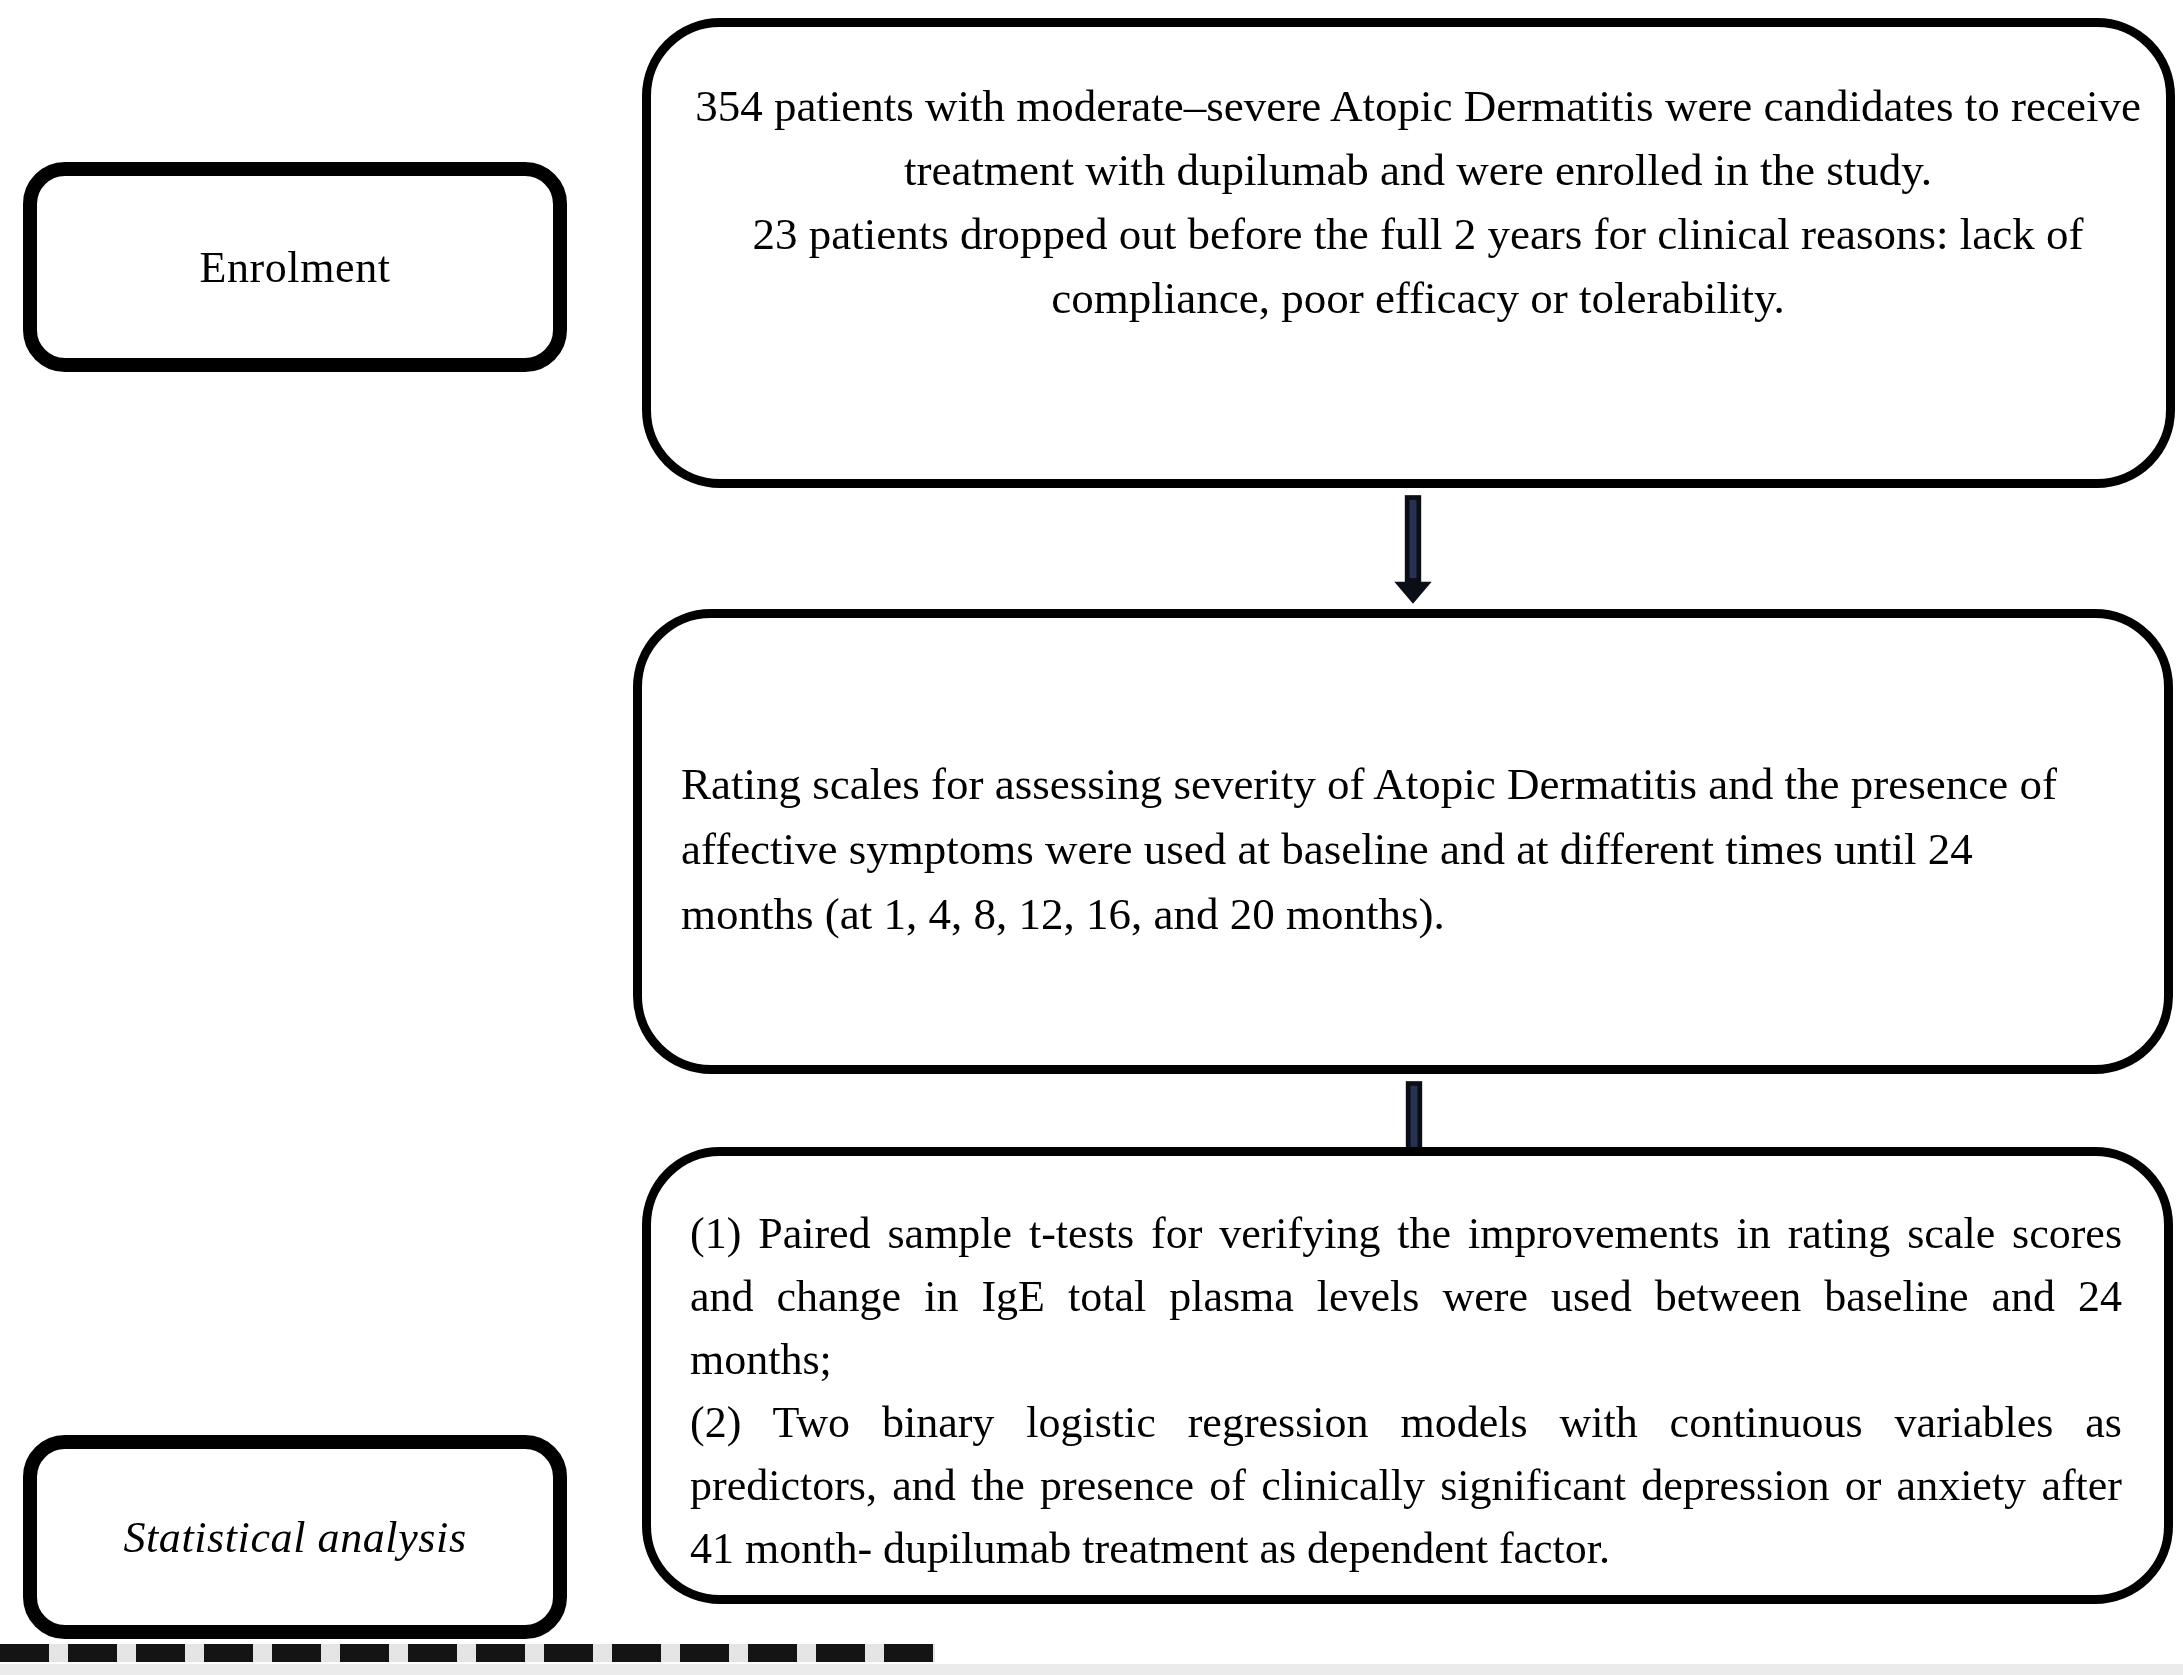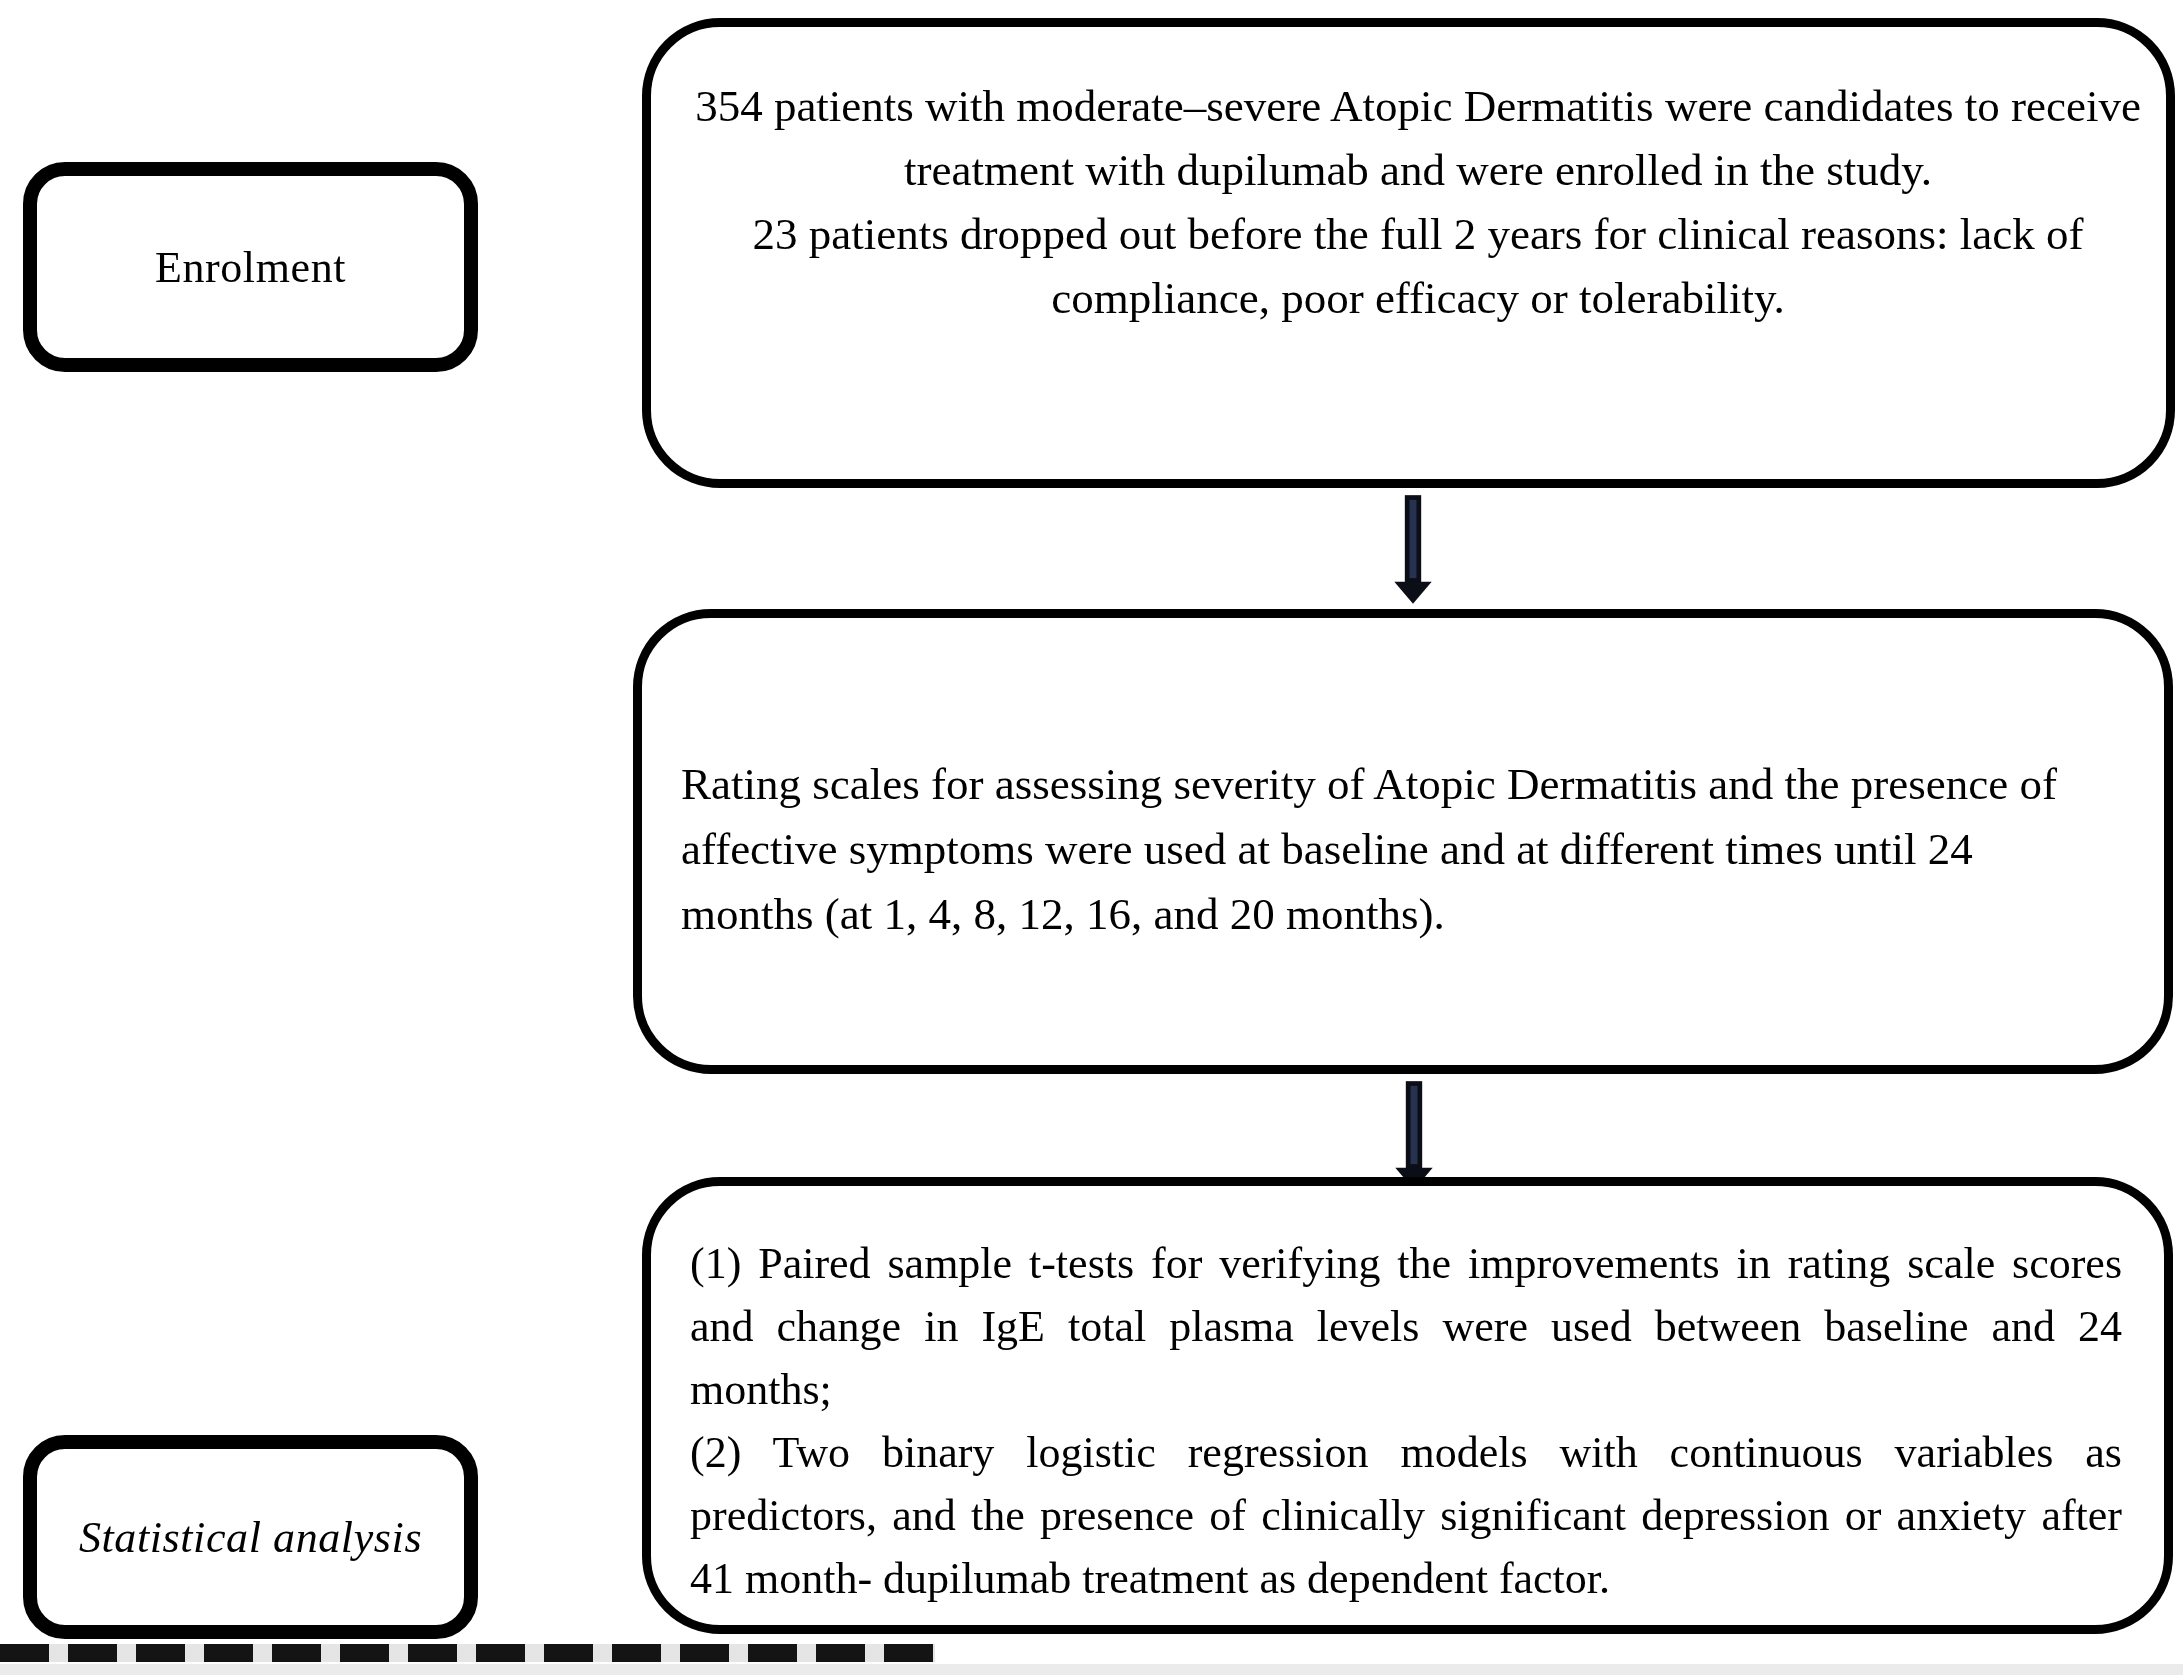--- a/index.html
+++ b/index.html
@@ -13,21 +13,21 @@
     height: 1676px;
     background: #ffffff;
     font-family: "Liberation Serif", "DejaVu Serif", serif;
     color: #000000;
     overflow: hidden;
   }
   
   .label-box {
     position: absolute;
     left: 23px;
-    width: 455px;
+    width: 544px;
     border: 14.4px solid #000000;
     border-radius: 42px;
     background: #ffffff;
     display: flex;
     align-items: center;
     justify-content: center;
     box-sizing: border-box;
     font-size: 44px;
     letter-spacing: 0.6px;
   }
@@ -54,21 +54,21 @@
   }
   .detail-box.b1 p + p { }
   .detail-box.b2 {
     left: 633px; top: 609px; width: 1540px; height: 465px;
     padding: 36px 72px 20px 39px;
     font-size: 45px; line-height: 1.45;
     text-align: left;
     justify-content: center;
   }
   .detail-box.b3 {
-    left: 642px; top: 1177px; width: 1531px; height: 457px;
+    left: 642px; top: 1147px; width: 1531px; height: 457px;
     padding: 47px 42px 18px 39px;
     font-size: 44px; line-height: 1.43;
     text-align: justify;
   }
 
   
   .flow-arrow {
     position: absolute;
     width: 72px;
     height: 111px;

